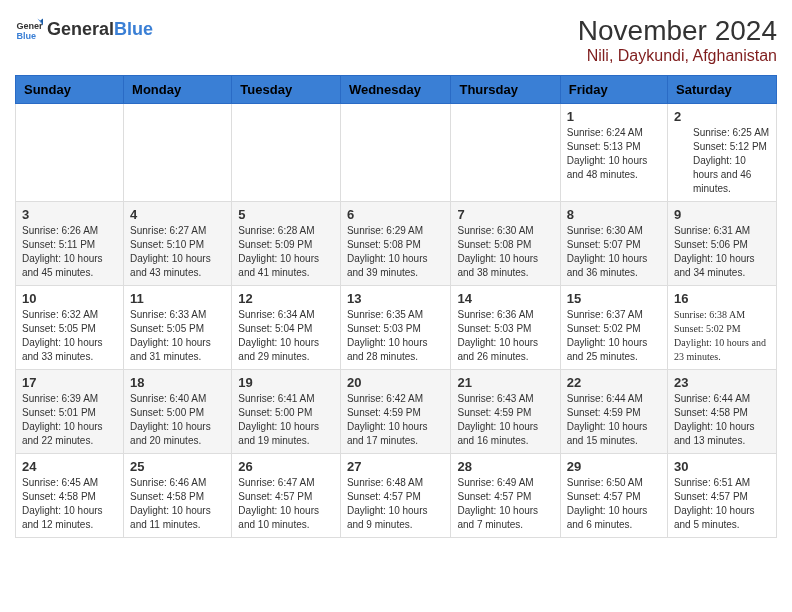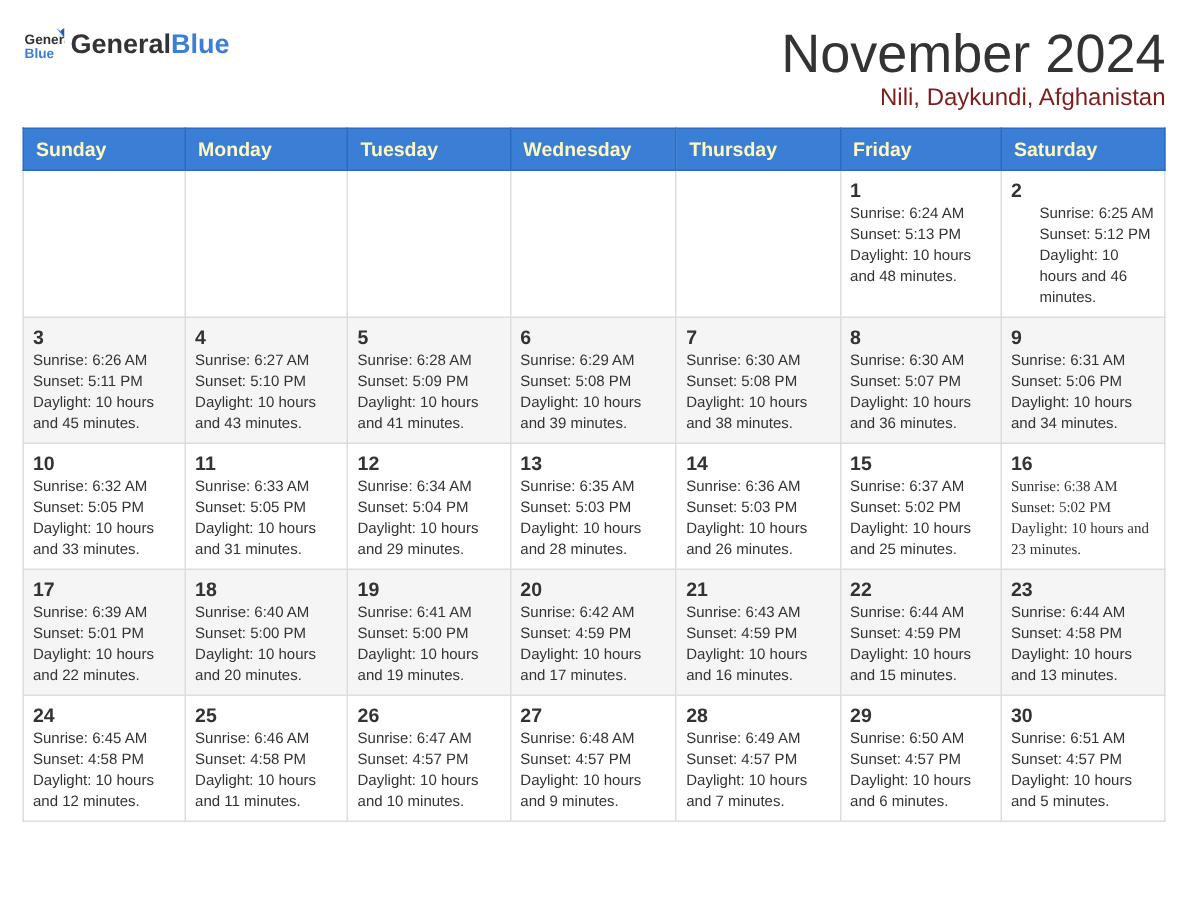--- a/index.html
+++ b/index.html
@@ -22,36 +22,36 @@
       gap: 4px;
     }
     .logo-icon {
       width: 28px;
       height: 28px;
     }
     .title-area {
       text-align: right;
     }
     .month-title {
-      font-size: 36px;
+      font-size: 28px;
       font-weight: normal;
       color: #333;
     }
     .location-title {
       font-size: 16px;
       color: #7f1d1d;
     }
     .calendar {
       width: 100%;
       border-collapse: collapse;
       border: 1px solid #ccc;
     }
     .calendar th {
       background-color: #3a7fd5;
-      color: #fef9c3;
+      color: #000000;
       font-size: 13px;
       font-weight: bold;
       padding: 6px 8px;
       text-align: left;
       border: 1px solid #2a6bc5;
     }
     .calendar td {
       vertical-align: top;
       padding: 5px 6px;
       border: 1px solid #ddd;

